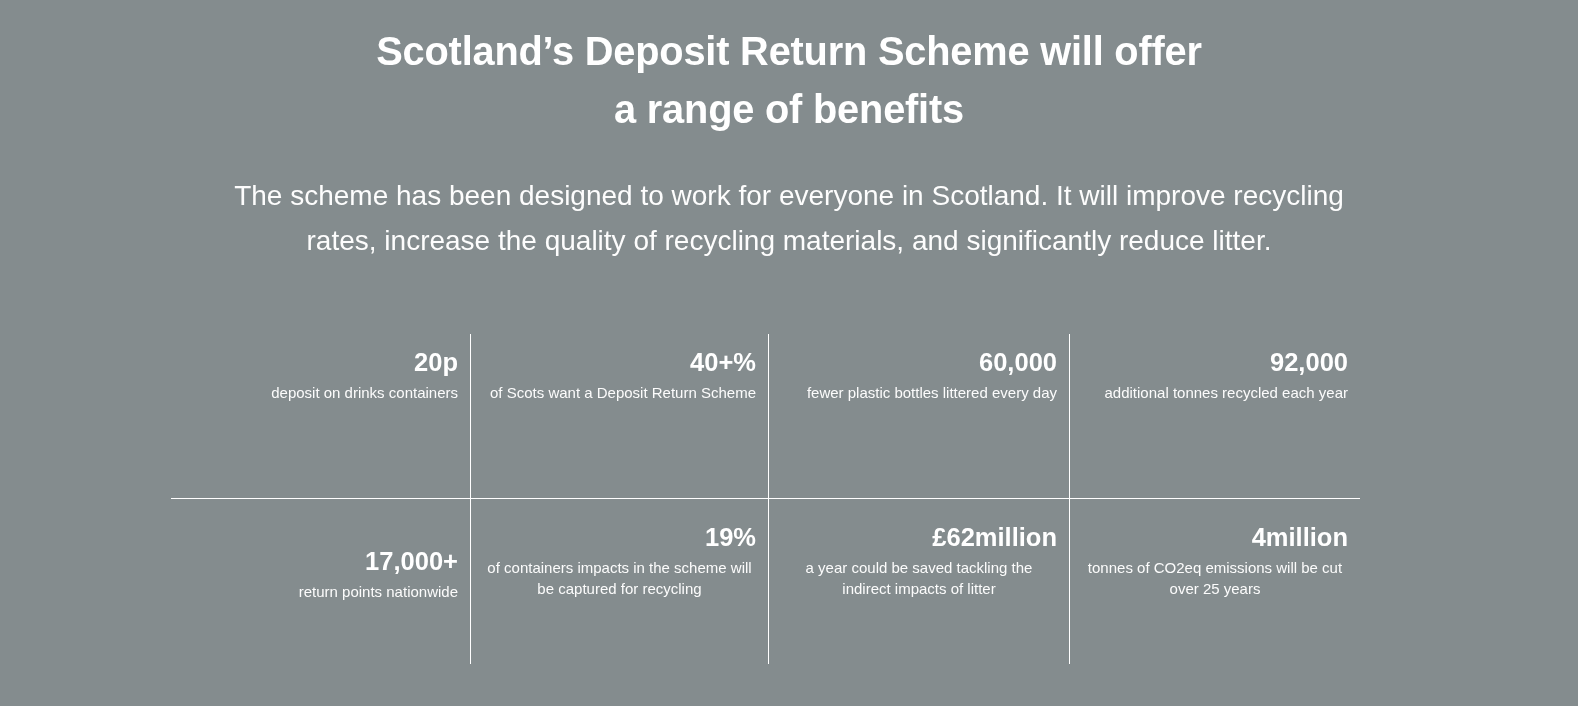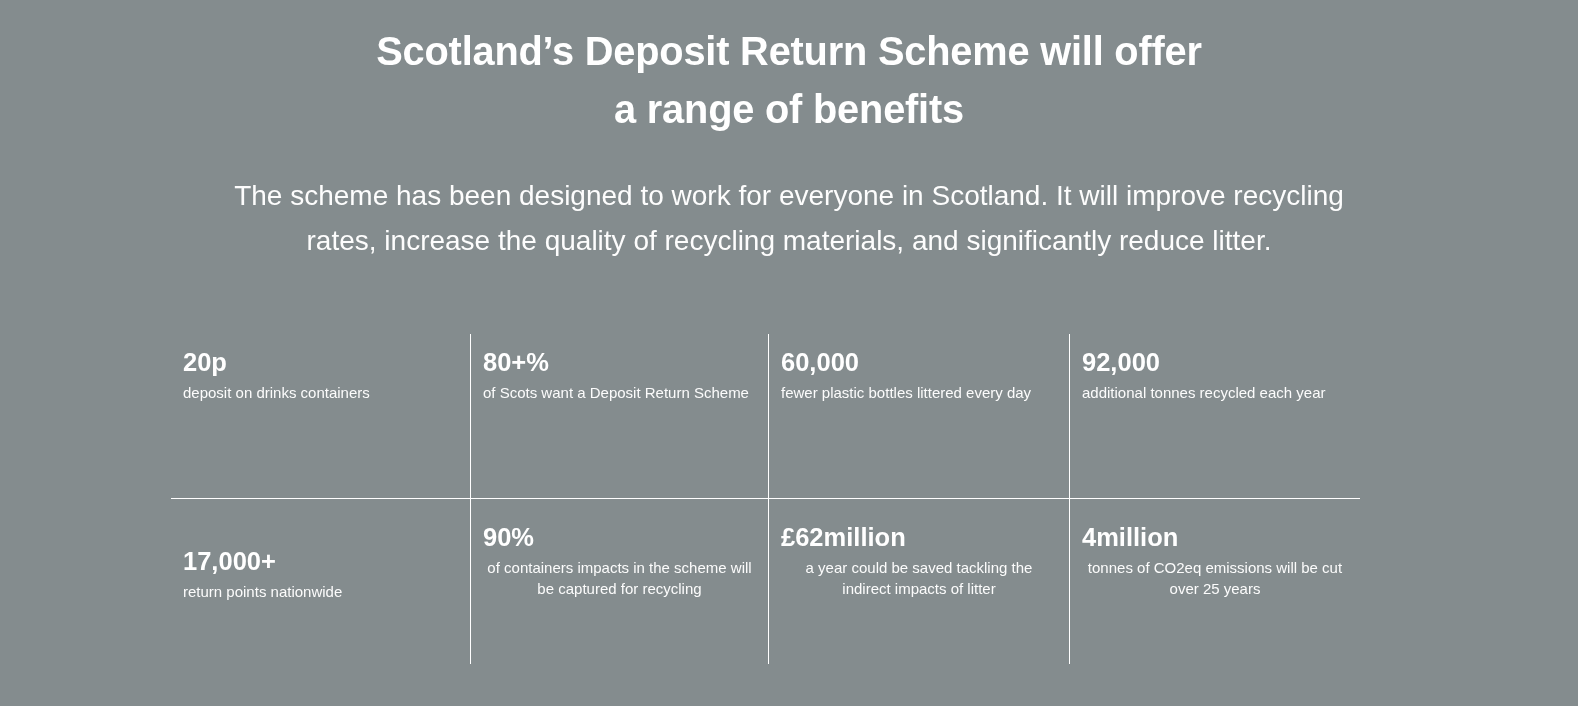--- a/index.html
+++ b/index.html
@@ -59,21 +59,21 @@
     height: 50%;
     box-sizing: border-box;
   }
   .stats-row.row-top {
     border-bottom: 1.4px solid #ffffff;
   }
   .stat-cell {
     box-sizing: border-box;
     display: flex;
     flex-direction: column;
-    align-items: flex-start;
+    align-items: flex-end;
     justify-content: flex-start;
     text-align: center;
     padding: 14px 12px 10px 12px;
   }
   .stats-row.row-bottom .stat-cell {
     padding-top: 24px;
   }
   .stat-cell.c1 { width: 299px; }
   .stat-cell.c2 { width: 298px; border-left: 1.4px solid #ffffff; }
   .stat-cell.c3 { width: 301px; border-left: 1.4px solid #ffffff; }
@@ -115,40 +115,40 @@
   </div>
 
   <div class="stats">
 
     <div class="stats-row row-top">
       <div class="stat-cell c1">
         <div class="stat-value">20p</div>
         <div class="stat-label">deposit on drinks containers</div>
       </div>
       <div class="stat-cell c2">
-        <div class="stat-value">80+%</div>
+        <div class="stat-value">40+%</div>
         <div class="stat-label">of Scots want a Deposit Return Scheme</div>
       </div>
       <div class="stat-cell c3">
         <div class="stat-value">60,000</div>
         <div class="stat-label">fewer plastic bottles littered every day</div>
       </div>
       <div class="stat-cell c4">
         <div class="stat-value">92,000</div>
         <div class="stat-label">additional tonnes recycled each year</div>
       </div>
     </div>
 
     <div class="stats-row row-bottom">
       <div class="stat-cell c1">
         <div class="stat-value">17,000+</div>
         <div class="stat-label">return points nationwide</div>
       </div>
       <div class="stat-cell c2">
-        <div class="stat-value">90%</div>
+        <div class="stat-value">19%</div>
         <div class="stat-label">of containers impacts in the scheme will be captured for recycling</div>
       </div>
       <div class="stat-cell c3">
         <div class="stat-value">£62million</div>
         <div class="stat-label">a year could be saved tackling the indirect impacts of litter</div>
       </div>
       <div class="stat-cell c4">
         <div class="stat-value">4million</div>
         <div class="stat-label">tonnes of CO2eq emissions will be cut over 25 years</div>
       </div>

